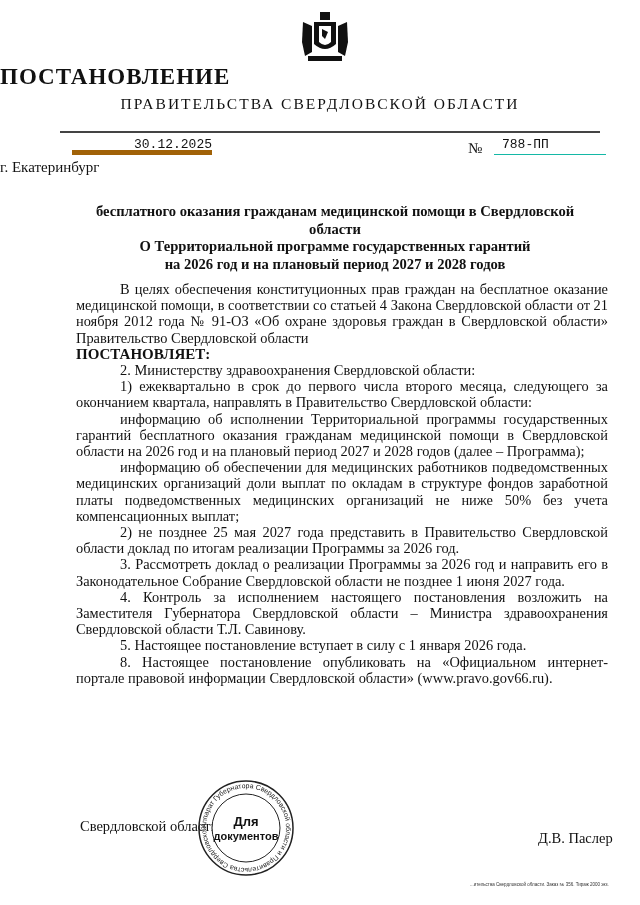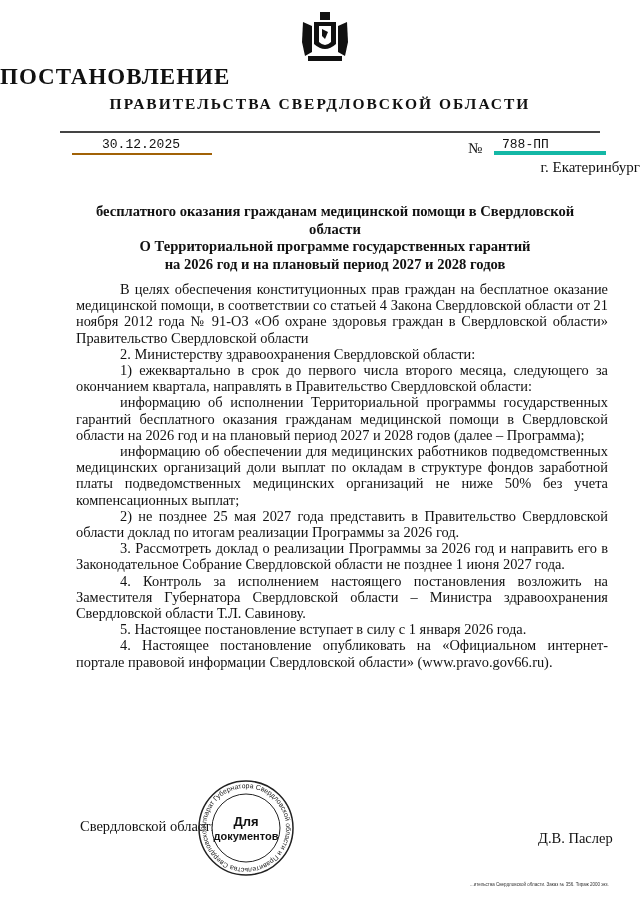--- a/index.html
+++ b/index.html
@@ -1,26 +1,26 @@
 <!DOCTYPE html>
 <html><head>
 <meta charset="utf-8">
 <style>
   html, body { margin:0; padding:0; background:#fff; }
   body { width:640px; height:905px; position:relative; overflow:hidden; color:#111;
          font-family:"Liberation Serif", serif; }
   .abs { position:absolute; }
   .emblem { left:300px; top:12px; width:50px; height:52px; }
   .title1 { left:0; width:640px; top:64px; text-align:left; font-weight:bold; font-size:23px; letter-spacing:1px; }
-  .title2 { left:0; width:640px; top:95px; text-align:center; font-weight:bold; font-size:15.5px; letter-spacing:2px; }
+  .title2 { left:0; width:640px; top:95px; text-align:center; font-weight:normal; font-size:15.5px; letter-spacing:2px; }
   .rule { left:60px; width:540px; top:131px; border-top:2px solid #444; }
-  .date { left:72px; width:140px; top:137px; font-family:"Liberation Mono", monospace; font-size:13px; padding-left:30px; border-bottom:2px solid #a16207; box-sizing:border-box; height:18px; }
+  .date { left:72px; width:140px; top:137px; font-family:"Liberation Mono", monospace; font-size:13px; padding-left:30px; border-bottom:5px solid #a16207; box-sizing:border-box; height:18px;text-align:right; }
   .numlbl { left:468px; top:140px; font-size:15px; }
-  .num { left:494px; width:112px; top:137px; font-family:"Liberation Mono", monospace; font-size:13px; padding-left:8px; border-bottom:4px solid #14b8a6; box-sizing:border-box; height:18px; }
-  .city { left:0; width:640px; top:159px; text-align:right; font-size:15px; }
+  .num { left:494px; width:112px; top:137px; font-family:"Liberation Mono", monospace; font-size:13px; padding-left:8px; border-bottom:1px solid #14b8a6; box-sizing:border-box; height:18px; }
+  .city { left:0; width:640px; top:159px; text-align:left; font-size:15px; }
   .heading { left:70px; width:530px; top:203px; text-align:center; font-weight:bold; font-size:14.6px; line-height:17.5px; }
   .body { left:76px; width:532px; top:281px; font-size:14.4px; line-height:16.2px; text-align:justify; }
   .body p { margin:0; text-indent:44px; }
   .body p.bold { font-weight:bold; text-indent:0; font-size:15px; }
   .sig-left { left:80px; top:818px; font-size:14.5px; line-height:17px; }
   .sig-right { left:538px; top:830px; font-size:14.5px; }
   .stamp { left:196px; top:778px; width:100px; height:100px; }
   .footer { left:470px; top:882px; font-family:"Liberation Sans", sans-serif; font-size:4.5px; color:#333; }
 </style>
 </head>
@@ -46,29 +46,30 @@
 <div class="abs city">г. Екатеринбург</div>
 
 <div class="abs heading">
   <div>бесплатного оказания гражданам медицинской помощи в Свердловской области</div>
   <div>О Территориальной программе государственных гарантий</div>
   <div>на 2026 год и на плановый период 2027 и 2028 годов</div>
 </div>
 
 <div class="abs body">
   <p>В целях обеспечения конституционных прав граждан на бесплатное оказание медицинской помощи, в соответствии со статьей 4 Закона Свердловской области от 21 ноября 2012 года № 91-ОЗ «Об охране здоровья граждан в Свердловской области» Правительство Свердловской области</p>
+  <p class="bold">ПОСТАНОВЛЯЕТ:</p>
   <p>2. Министерству здравоохранения Свердловской области:</p>
   <p>1) ежеквартально в срок до первого числа второго месяца, следующего за окончанием квартала, направлять в Правительство Свердловской области:</p>
   <p>информацию об исполнении Территориальной программы государственных гарантий бесплатного оказания гражданам медицинской помощи в Свердловской области на 2026 год и на плановый период 2027 и 2028 годов (далее – Программа);</p>
   <p>информацию об обеспечении для медицинских работников подведомственных медицинских организаций доли выплат по окладам в структуре фондов заработной платы подведомственных медицинских организаций не ниже 50% без учета компенсационных выплат;</p>
   <p>2) не позднее 25 мая 2027 года представить в Правительство Свердловской области доклад по итогам реализации Программы за 2026 год.</p>
   <p>3. Рассмотреть доклад о реализации Программы за 2026 год и направить его в Законодательное Собрание Свердловской области не позднее 1 июня 2027 года.</p>
   <p>4. Контроль за исполнением настоящего постановления возложить на Заместителя Губернатора Свердловской области – Министра здравоохранения Свердловской области Т.Л. Савинову.</p>
   <p>5. Настоящее постановление вступает в силу с 1 января 2026 года.</p>
-  <p>4. Настоящее постановление опубликовать на «Официальном интернет-портале правовой информации Свердловской области» (www.pravo.gov66.ru).</p>
+  <p>8. Настоящее постановление опубликовать на «Официальном интернет-портале правовой информации Свердловской области» (www.pravo.gov66.ru).</p>
 </div>
 
 <div class="abs sig-left">
   <div>Свердловской области</div>
 </div>
 <div class="abs sig-right">Д.В. Паслер</div>
 
 <svg class="abs stamp" viewBox="0 0 100 100">
   <circle cx="50" cy="50" r="47" fill="none" stroke="#222" stroke-width="1.5"></circle>
   <circle cx="50" cy="50" r="34" fill="#fff" stroke="#222" stroke-width="1"></circle>

